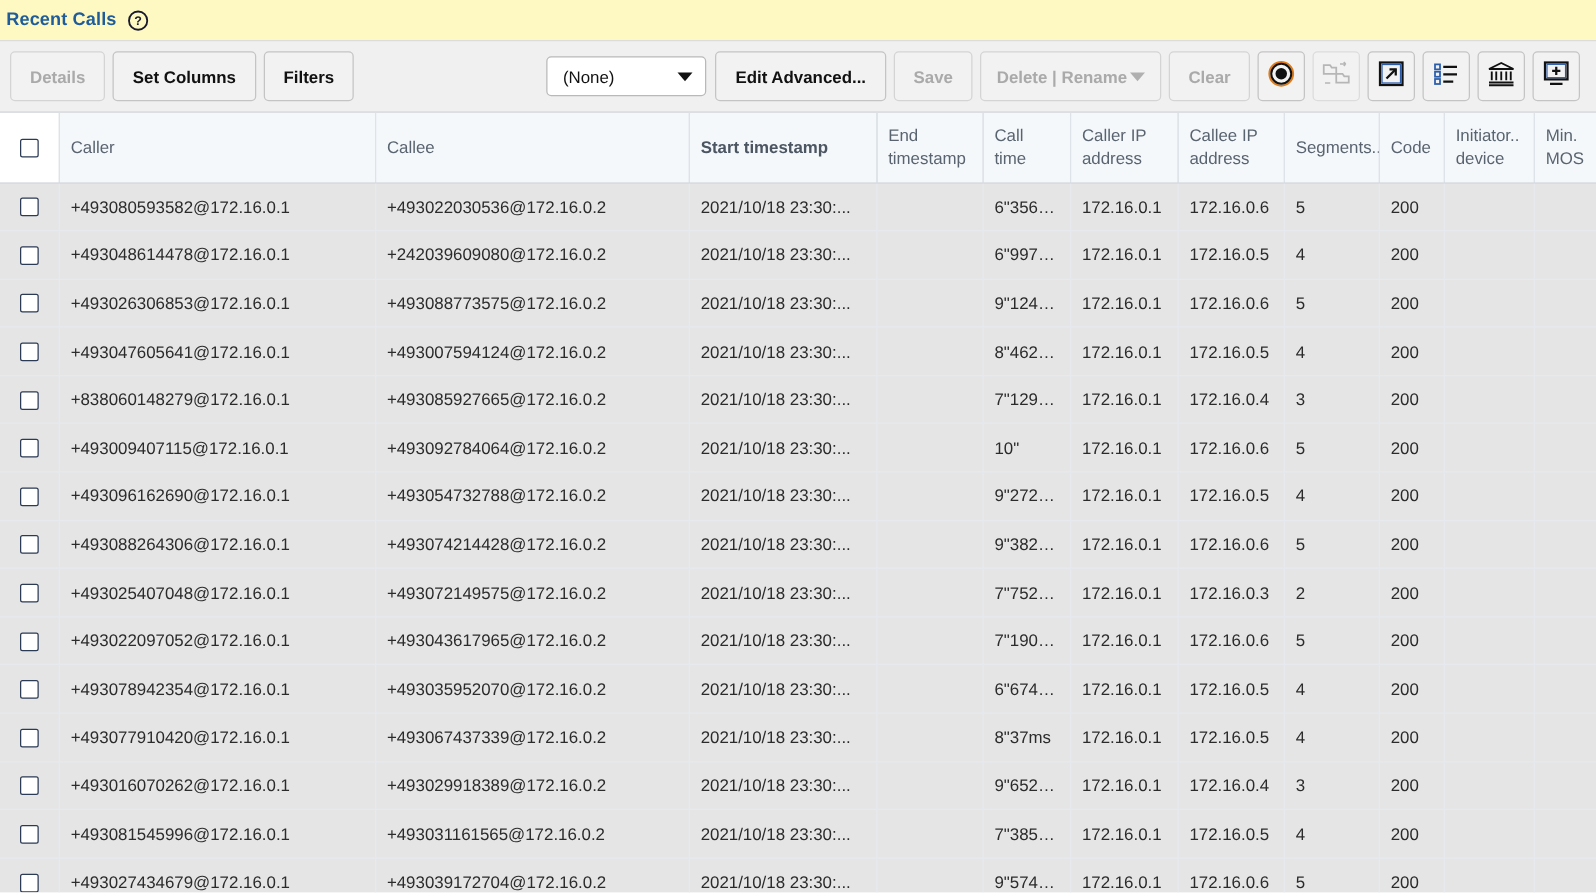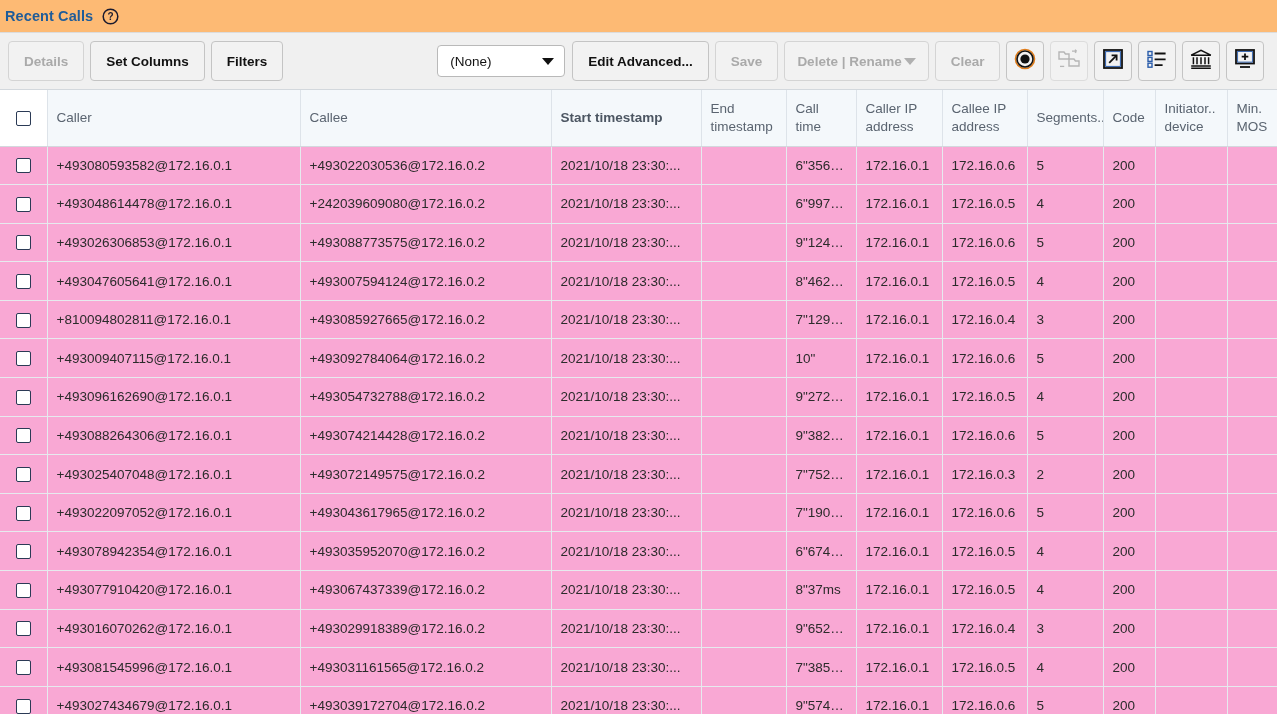--- a/index.html
+++ b/index.html
@@ -17,21 +17,21 @@
     height: 714px;
     position: relative;
     background: #ffffff;
     display: flex;
     flex-direction: column;
   }
 
   
   .titlebar {
     height: 32px;
-    background: #fdba74;
+    background: #fef9c3;
     display: flex;
     align-items: center;
     padding-left: 5px;
     box-sizing: border-box;
     flex: 0 0 auto;
   }
   .title-text {
     font-size: 14.5px;
     font-weight: bold;
     color: #1f5c99;
@@ -141,21 +141,21 @@
     margin-left: 6px;
     cursor: pointer;
     box-sizing: border-box;
   }
   .icon-btn.disabled { border-color: #dcdcdc; cursor: default; }
 
   
   .table-wrap {
     flex: 1 1 auto;
     overflow: hidden;
-    background: #f9a8d4;
+    background: #e5e5e5;
     border-top: 1px solid #d3d8dd;
   }
   table.grid {
     border-collapse: collapse;
     table-layout: fixed;
     width: 1277px;
     font-size: 13.5px;
   }
   table.grid th {
     background: #f4f8fb;
@@ -409,21 +409,21 @@
             <td>8"462…</td>
             <td>172.16.0.1</td>
             <td>172.16.0.5</td>
             <td>4</td>
             <td>200</td>
             <td></td>
             <td></td>
           </tr>
           <tr>
             <td class="cb-col"><span class="chk"></span></td>
-            <td>+810094802811@172.16.0.1</td>
+            <td>+838060148279@172.16.0.1</td>
             <td>+493085927665@172.16.0.2</td>
             <td>2021/10/18 23:30:...</td>
             <td></td>
             <td>7"129…</td>
             <td>172.16.0.1</td>
             <td>172.16.0.4</td>
             <td>3</td>
             <td>200</td>
             <td></td>
             <td></td>

